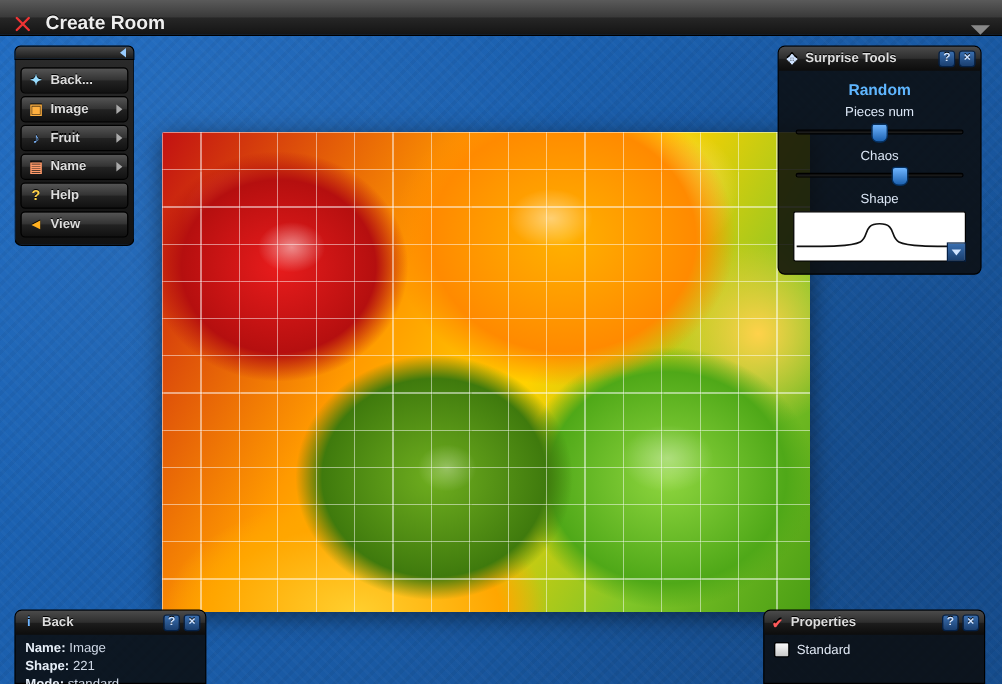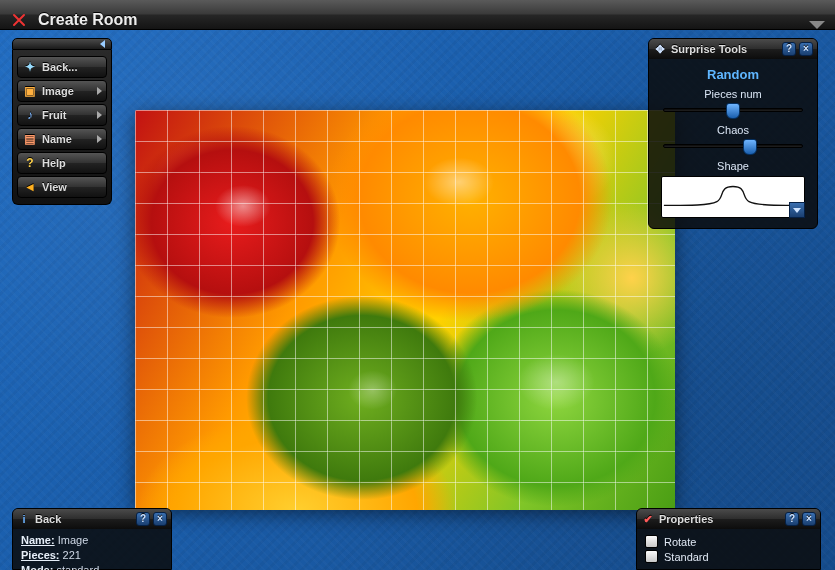--- a/index.html
+++ b/index.html
@@ -123,21 +123,21 @@
     background:linear-gradient(to bottom,#3a6fb0,#1a3f70);
     border:1px solid #052045;
     display:flex;align-items:center;justify-content:center;
     cursor:pointer;
   }
   .shape-dd span{width:0;height:0;border-left:4px solid transparent;border-right:4px solid transparent;border-top:5px solid #cfe3ff;}
 
   
   .info { left:12px; top:508px; width:160px; height:62px; border-radius:6px 6px 0 0;}
   .info .panel-body { padding:4px 8px; font-size:11px; line-height:15px;}
-  .info-row b { color:#e6eef8;text-decoration:underline; }
+  .info-row b { color:#e6eef8; }
 
   
   .props { left:636px; top:508px; width:185px; height:62px; border-radius:6px 6px 0 0;}
   .props .panel-body { padding:4px 8px;}
   .chk-row { display:flex; align-items:center; gap:6px; font-size:11px; color:#e0e8f4; margin:2px 0;}
   .chk {
     width:13px;height:13px;border:1px solid #000;border-radius:2px;
     background:linear-gradient(to bottom,#fafafa,#c8c8c8);
     cursor:pointer;
   }
@@ -287,37 +287,33 @@
   <div class="panel-header">
     <span class="ph-icon" style="color:#6fb5ff;font-weight:bold">i</span>
     <span>Back</span>
     <span class="ph-btns">
       <span class="ph-btn">?</span>
       <span class="ph-btn">×</span>
     </span>
   </div>
   <div class="panel-body">
     <div class="info-row"><b>Name:</b> <span>Image</span></div>
-    <div class="info-row"><b>Pieces:</b> <span>221</span></div>
+    <div class="info-row"><b>Shape:</b> <span>221</span></div>
     <div class="info-row"><b>Mode:</b> <span>standard</span></div>
   </div>
 </div>
 
 <div class="panel props">
   <div class="panel-header">
     <span class="ph-icon" style="color:#ff5a5a">✔</span>
     <span>Properties</span>
     <span class="ph-btns">
       <span class="ph-btn">?</span>
       <span class="ph-btn">×</span>
     </span>
   </div>
   <div class="panel-body">
     <div class="chk-row">
       <span class="chk"></span>
-      <span>Rotate</span>
-    </div>
-    <div class="chk-row">
-      <span class="chk"></span>
       <span>Standard</span>
     </div>
   </div>
 </div>
 
 </body></html>

